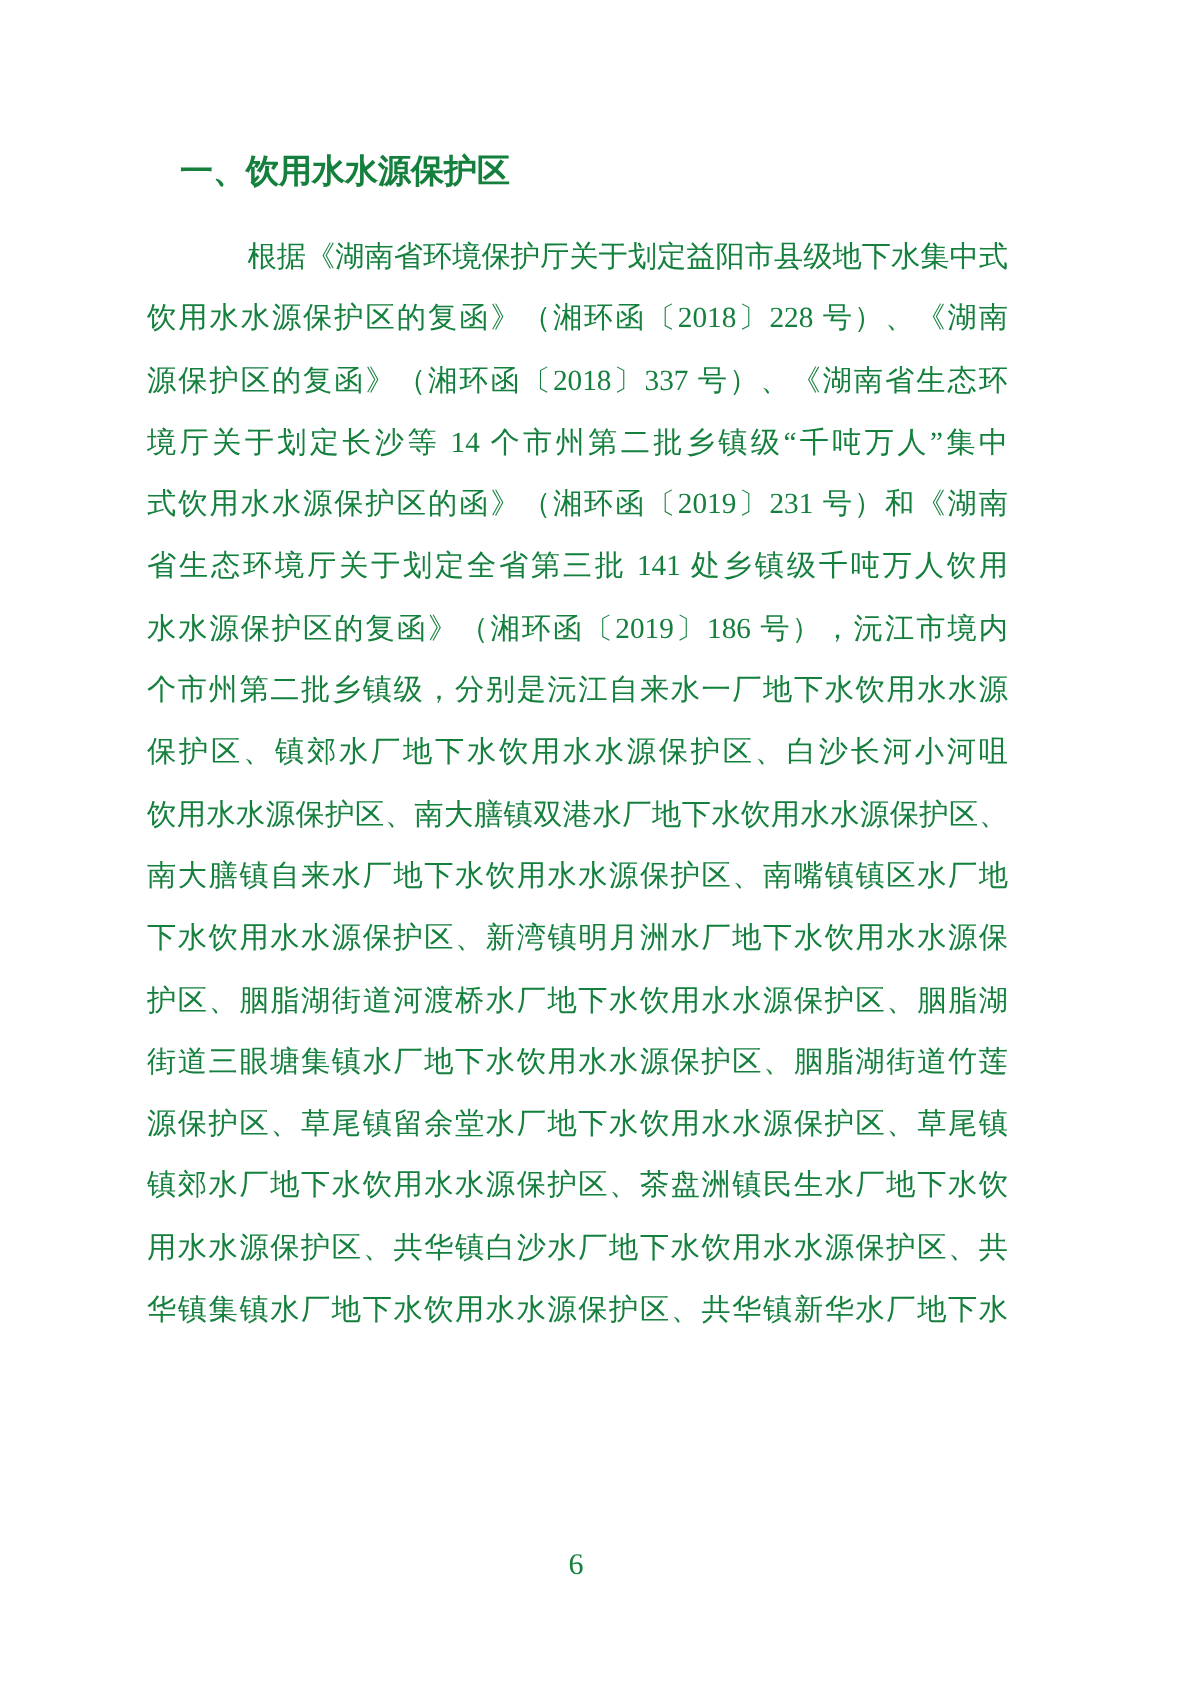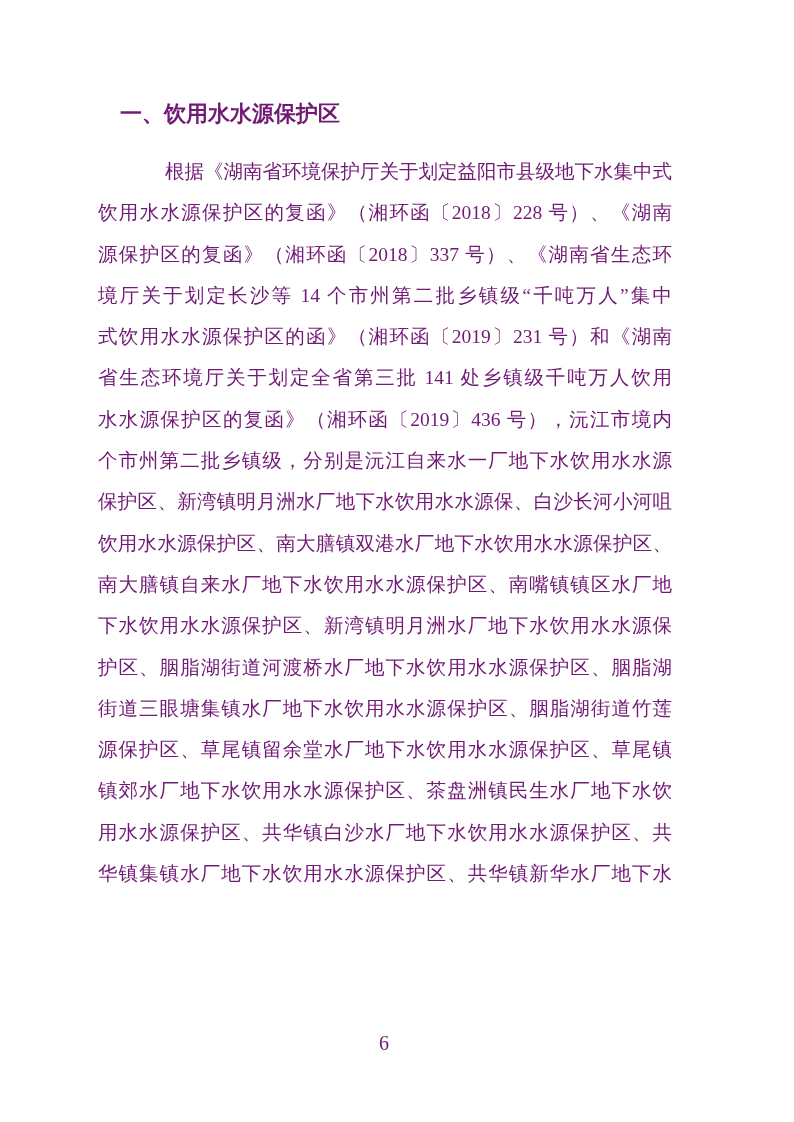--- a/index.html
+++ b/index.html
@@ -5,21 +5,21 @@
   html, body {
     margin: 0;
     padding: 0;
     background: #ffffff;
   }
   .page {
     position: relative;
     width: 794px;
     height: 1122px;
     background: #ffffff;
-    color: #701a75;
+    color: #15803d;
     font-family: "Liberation Serif", "DejaVu Serif", serif;
     overflow: hidden;
   }
   .heading {
     position: absolute;
     left: 120px;
     top: 99px;
     font-family: "Liberation Sans", "DejaVu Sans", sans-serif;
     font-weight: 700;
     font-size: 22px;
@@ -60,23 +60,23 @@
 <div class="page">
   <div class="heading">一、饮用水水源保护区</div>
 
   <div class="body-block">
       <div class="line">根据《湖南省环境保护厅关于划定益阳市县级地下水集中式</div>
       <div class="line">饮用水水源保护区的复函》（湘环函〔2018〕228 号）、《湖南</div>
       <div class="line">源保护区的复函》（湘环函〔2018〕337 号）、《湖南省生态环</div>
       <div class="line">境厅关于划定长沙等 14 个市州第二批乡镇级“千吨万人”集中</div>
       <div class="line">式饮用水水源保护区的函》（湘环函〔2019〕231 号）和《湖南</div>
       <div class="line">省生态环境厅关于划定全省第三批 141 处乡镇级千吨万人饮用</div>
-      <div class="line">水水源保护区的复函》（湘环函〔2019〕436 号），沅江市境内</div>
+      <div class="line">水水源保护区的复函》（湘环函〔2019〕186 号），沅江市境内</div>
       <div class="line">个市州第二批乡镇级，分别是沅江自来水一厂地下水饮用水水源</div>
-      <div class="line">保护区、新湾镇明月洲水厂地下水饮用水水源保、白沙长河小河咀</div>
+      <div class="line">保护区、镇郊水厂地下水饮用水水源保护区、白沙长河小河咀</div>
       <div class="line">饮用水水源保护区、南大膳镇双港水厂地下水饮用水水源保护区、</div>
       <div class="line">南大膳镇自来水厂地下水饮用水水源保护区、南嘴镇镇区水厂地</div>
       <div class="line">下水饮用水水源保护区、新湾镇明月洲水厂地下水饮用水水源保</div>
       <div class="line">护区、胭脂湖街道河渡桥水厂地下水饮用水水源保护区、胭脂湖</div>
       <div class="line">街道三眼塘集镇水厂地下水饮用水水源保护区、胭脂湖街道竹莲</div>
       <div class="line">源保护区、草尾镇留余堂水厂地下水饮用水水源保护区、草尾镇</div>
       <div class="line">镇郊水厂地下水饮用水水源保护区、茶盘洲镇民生水厂地下水饮</div>
       <div class="line">用水水源保护区、共华镇白沙水厂地下水饮用水水源保护区、共</div>
       <div class="line">华镇集镇水厂地下水饮用水水源保护区、共华镇新华水厂地下水</div>
     </div>

